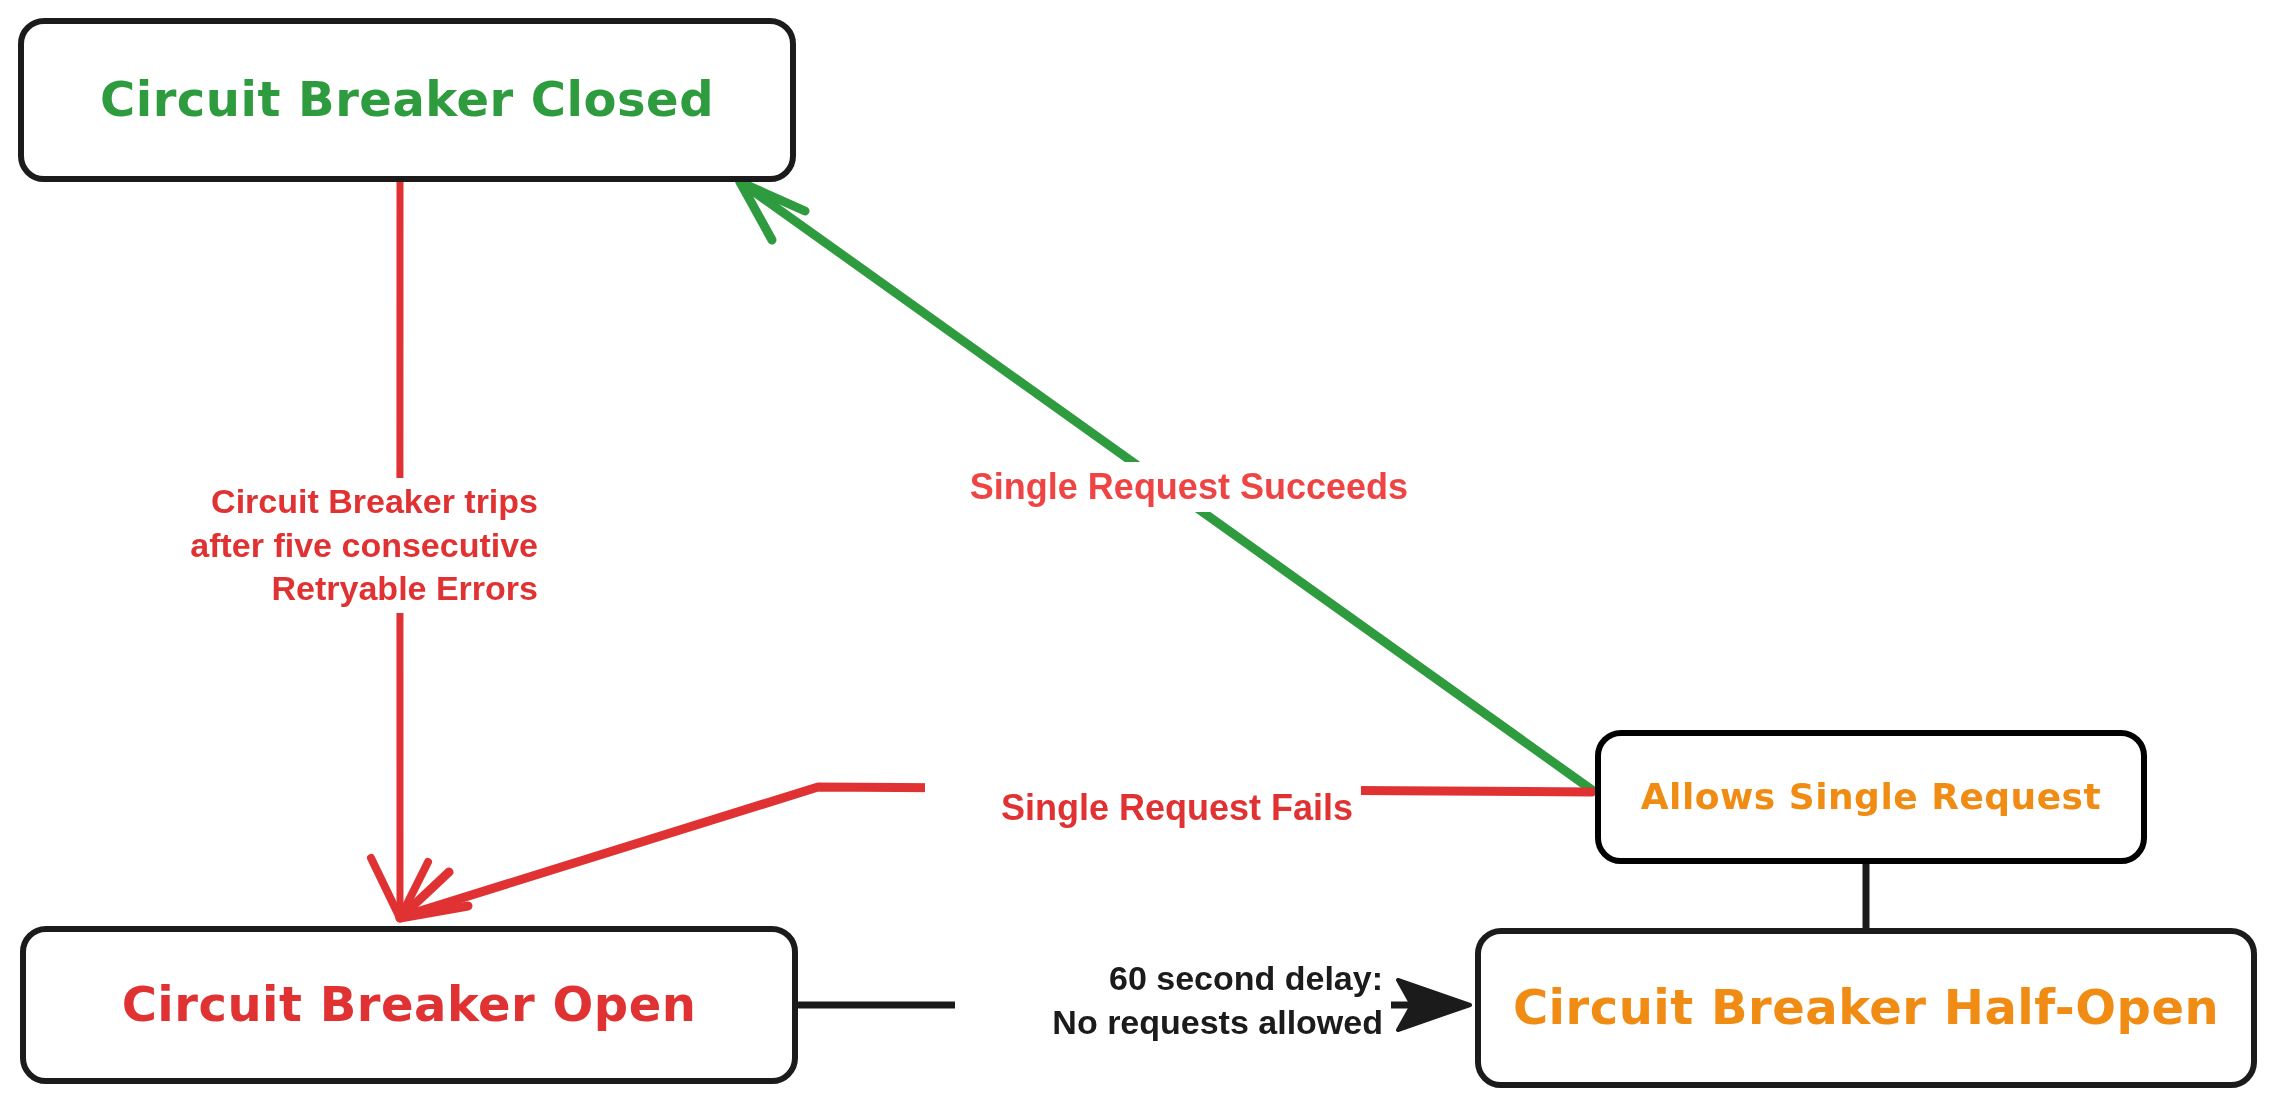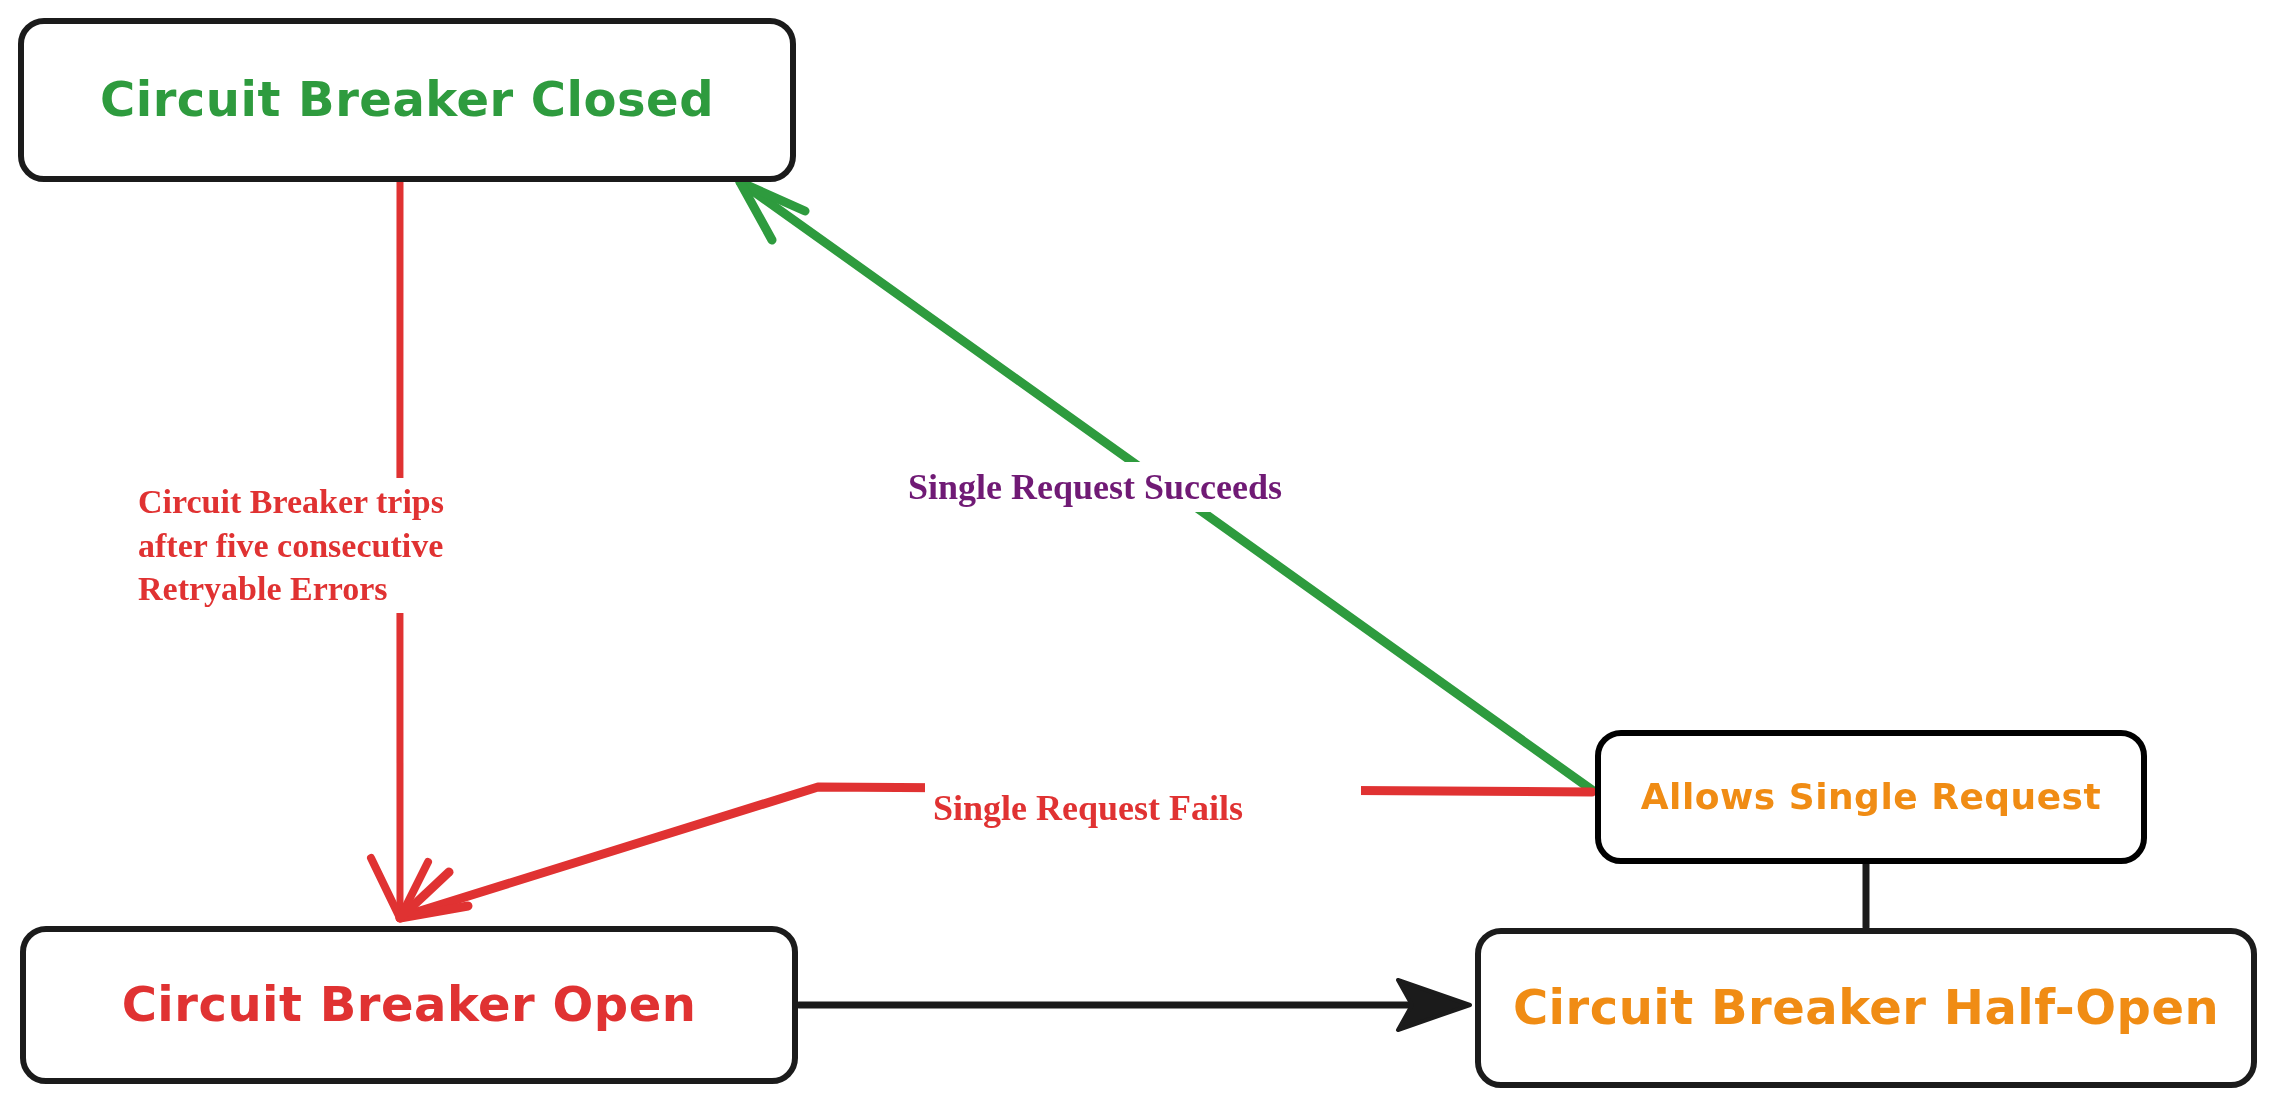--- a/index.html
+++ b/index.html
@@ -56,41 +56,41 @@
   #node-allows   { left: 1595px; top: 730px;  width: 552px;  height: 134px; }
   #node-halfopen { left: 1475px; top: 928px;  width: 782px;  height: 160px; }
 
   #node-closed   .node-label { font-size: 48px; }
   #node-open     .node-label { font-size: 48px; }
   #node-halfopen .node-label { font-size: 48px; text-align: center; }
   #node-allows   .node-label { font-size: 36px; }
 
   .edge-label {
     position: absolute;
-    font-family: Liberation Serif, serif;
+    font-family: Liberation Sans, sans-serif;
     font-weight: 700;
-    text-align: left;
+    text-align: right;
     line-height: 1.28;
     background: #ffffff;
     white-space: pre-line;
     padding: 2px 8px;
   }
   #edge-label-trip {
     left: 130px;
     top: 478px;
     width: 400px;
     font-size: 34px;
     color: #e03232;
   }
   #edge-label-succeeds {
     left: 900px;
     top: 462px;
     width: 500px;
     font-size: 36px;
-    color: #701a75;
+    color: #ef4444;
   }
   #edge-label-fails {
     left: 925px;
     top: 783px;
     width: 420px;
     font-size: 36px;
     color: #e03232;
   }
   #edge-label-delay {
     left: 955px;
@@ -152,14 +152,16 @@
   </div>
 
   <div class="edge-label" id="edge-label-trip">Circuit Breaker trips
 after five consecutive
 Retryable Errors</div>
 
   <div class="edge-label" id="edge-label-succeeds">Single Request Succeeds</div>
 
   <div class="edge-label" id="edge-label-fails">Single Request Fails</div>
 
+  <div class="edge-label" id="edge-label-delay">60 second delay:
+No requests allowed</div>
 
 </div>
 
 </body></html>

